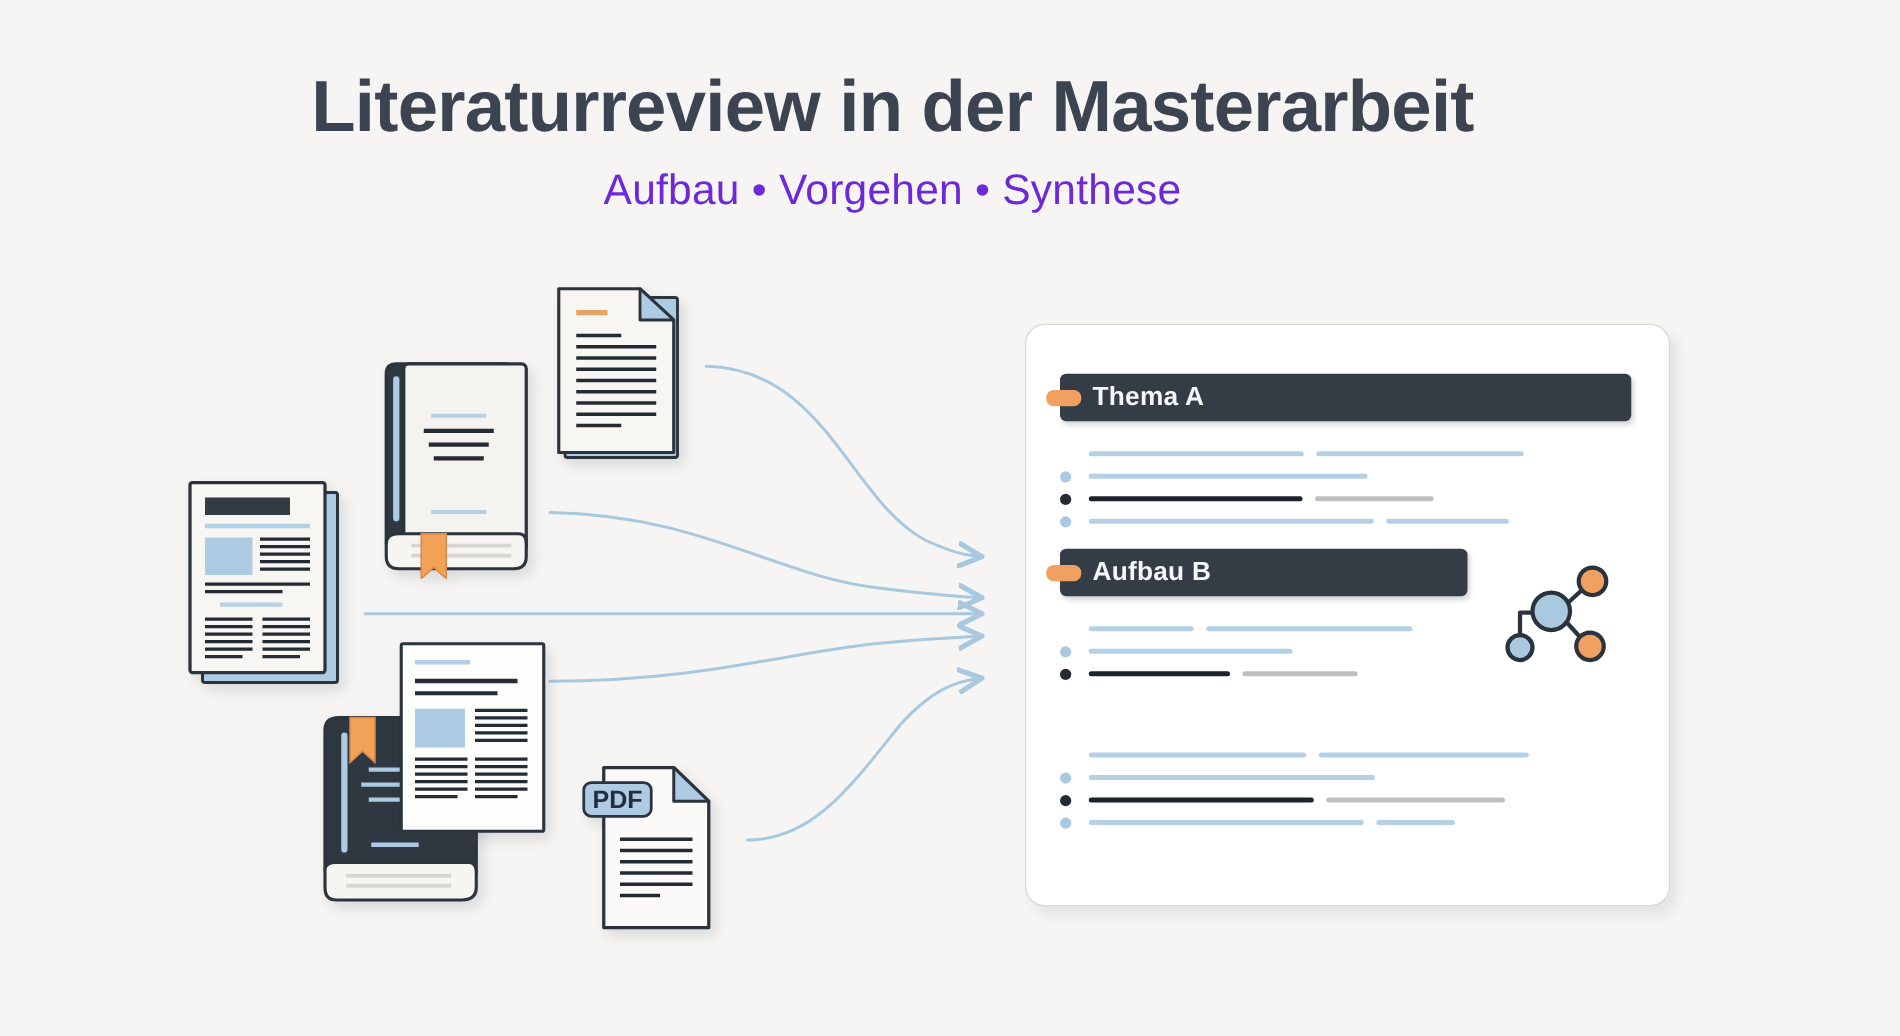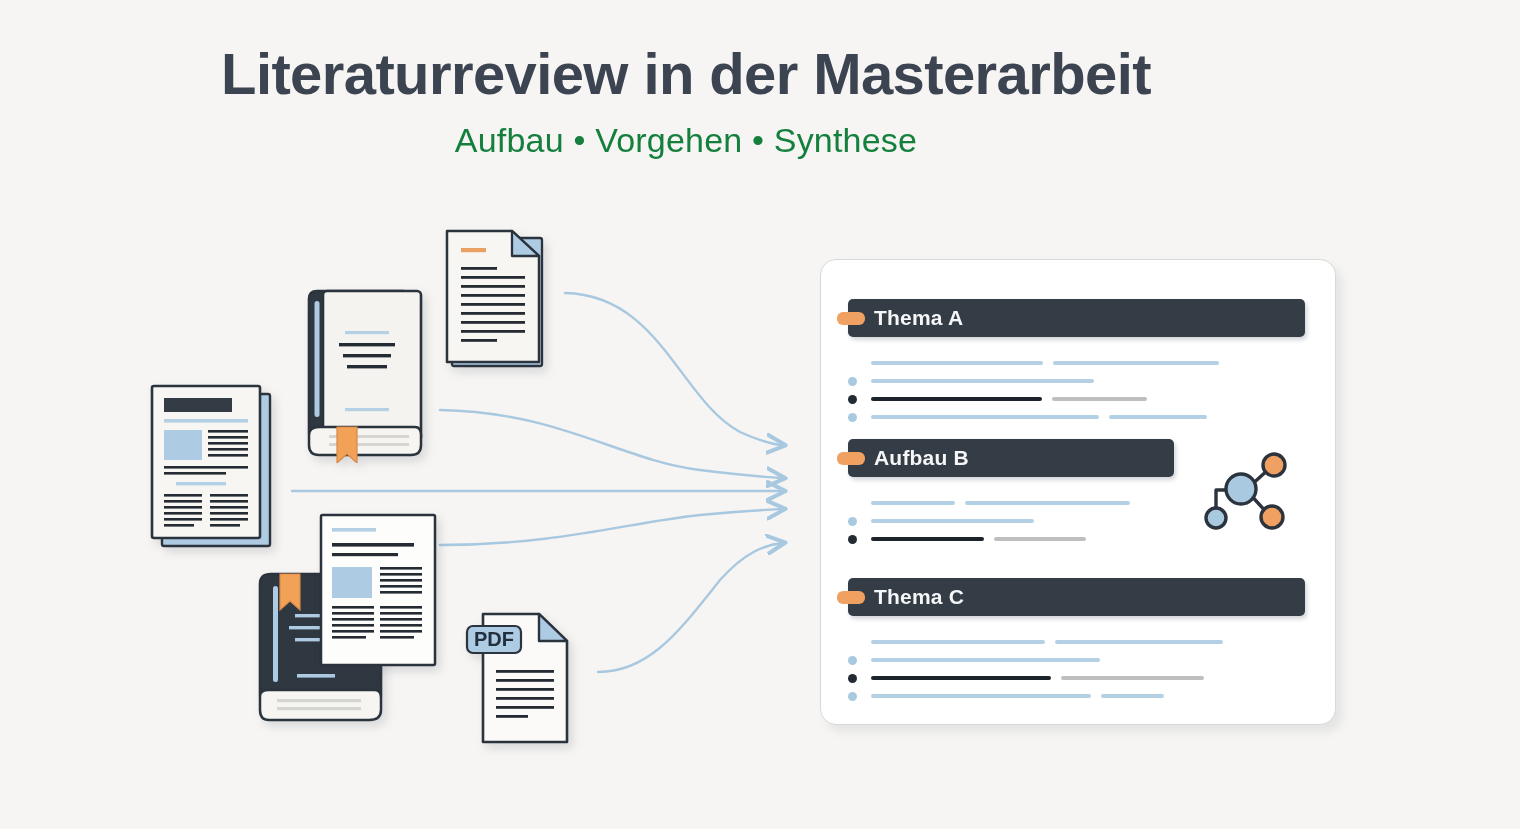--- a/index.html
+++ b/index.html
@@ -13,37 +13,38 @@
     width: 1520px;
     height: 829px;
     background: #f6f5f3;
     overflow: hidden;
     font-family: "Liberation Sans", "DejaVu Sans", sans-serif;
   }
 
   
   #header {
     position: absolute;
-    top: 44px;
+    top: 56px;
     left: 0;
     width: 1372px;
     text-align: center;
+    padding-left: 28px;
   }
   #page-title {
     font-size: 58px;
     font-weight: bold;
     color: #3b4450;
     letter-spacing: -0.6px;
     line-height: 1.05;
     margin: 0;
   }
   #page-subtitle {
     font-size: 34px;
     font-weight: 400;
-    color: #15803d;
+    color: #6d28d9;
     margin: 16px 0 0 0;
     letter-spacing: 0.2px;
   }
 
   
   .shadow-soft { filter: drop-shadow(4px 5px 5px rgba(60,70,85,0.16)); }
 
   
   .source { position: absolute; }
 
@@ -347,24 +348,20 @@
         <div class="line-row">
           <span class="bullet dark"></span>
           <span class="seg dark" style="width:113px"></span>
           <span class="gap-sm"></span>
           <span class="seg gray" style="width:92px"></span>
         </div>
       </div>
     </div>
 
     <div class="theme-block" id="theme-block-2">
-      <div class="theme-bar w-full">
-        <span class="theme-tab"></span>
-        <span class="theme-label">Thema C</span>
-      </div>
       <div class="theme-body">
         <div class="line-row">
           <span class="bullet none"></span>
           <span class="seg blue" style="width:174px"></span>
           <span class="gap-sm"></span>
           <span class="seg blue" style="width:168px"></span>
         </div>
         <div class="line-row">
           <span class="bullet blue"></span>
           <span class="seg blue" style="width:229px"></span>

